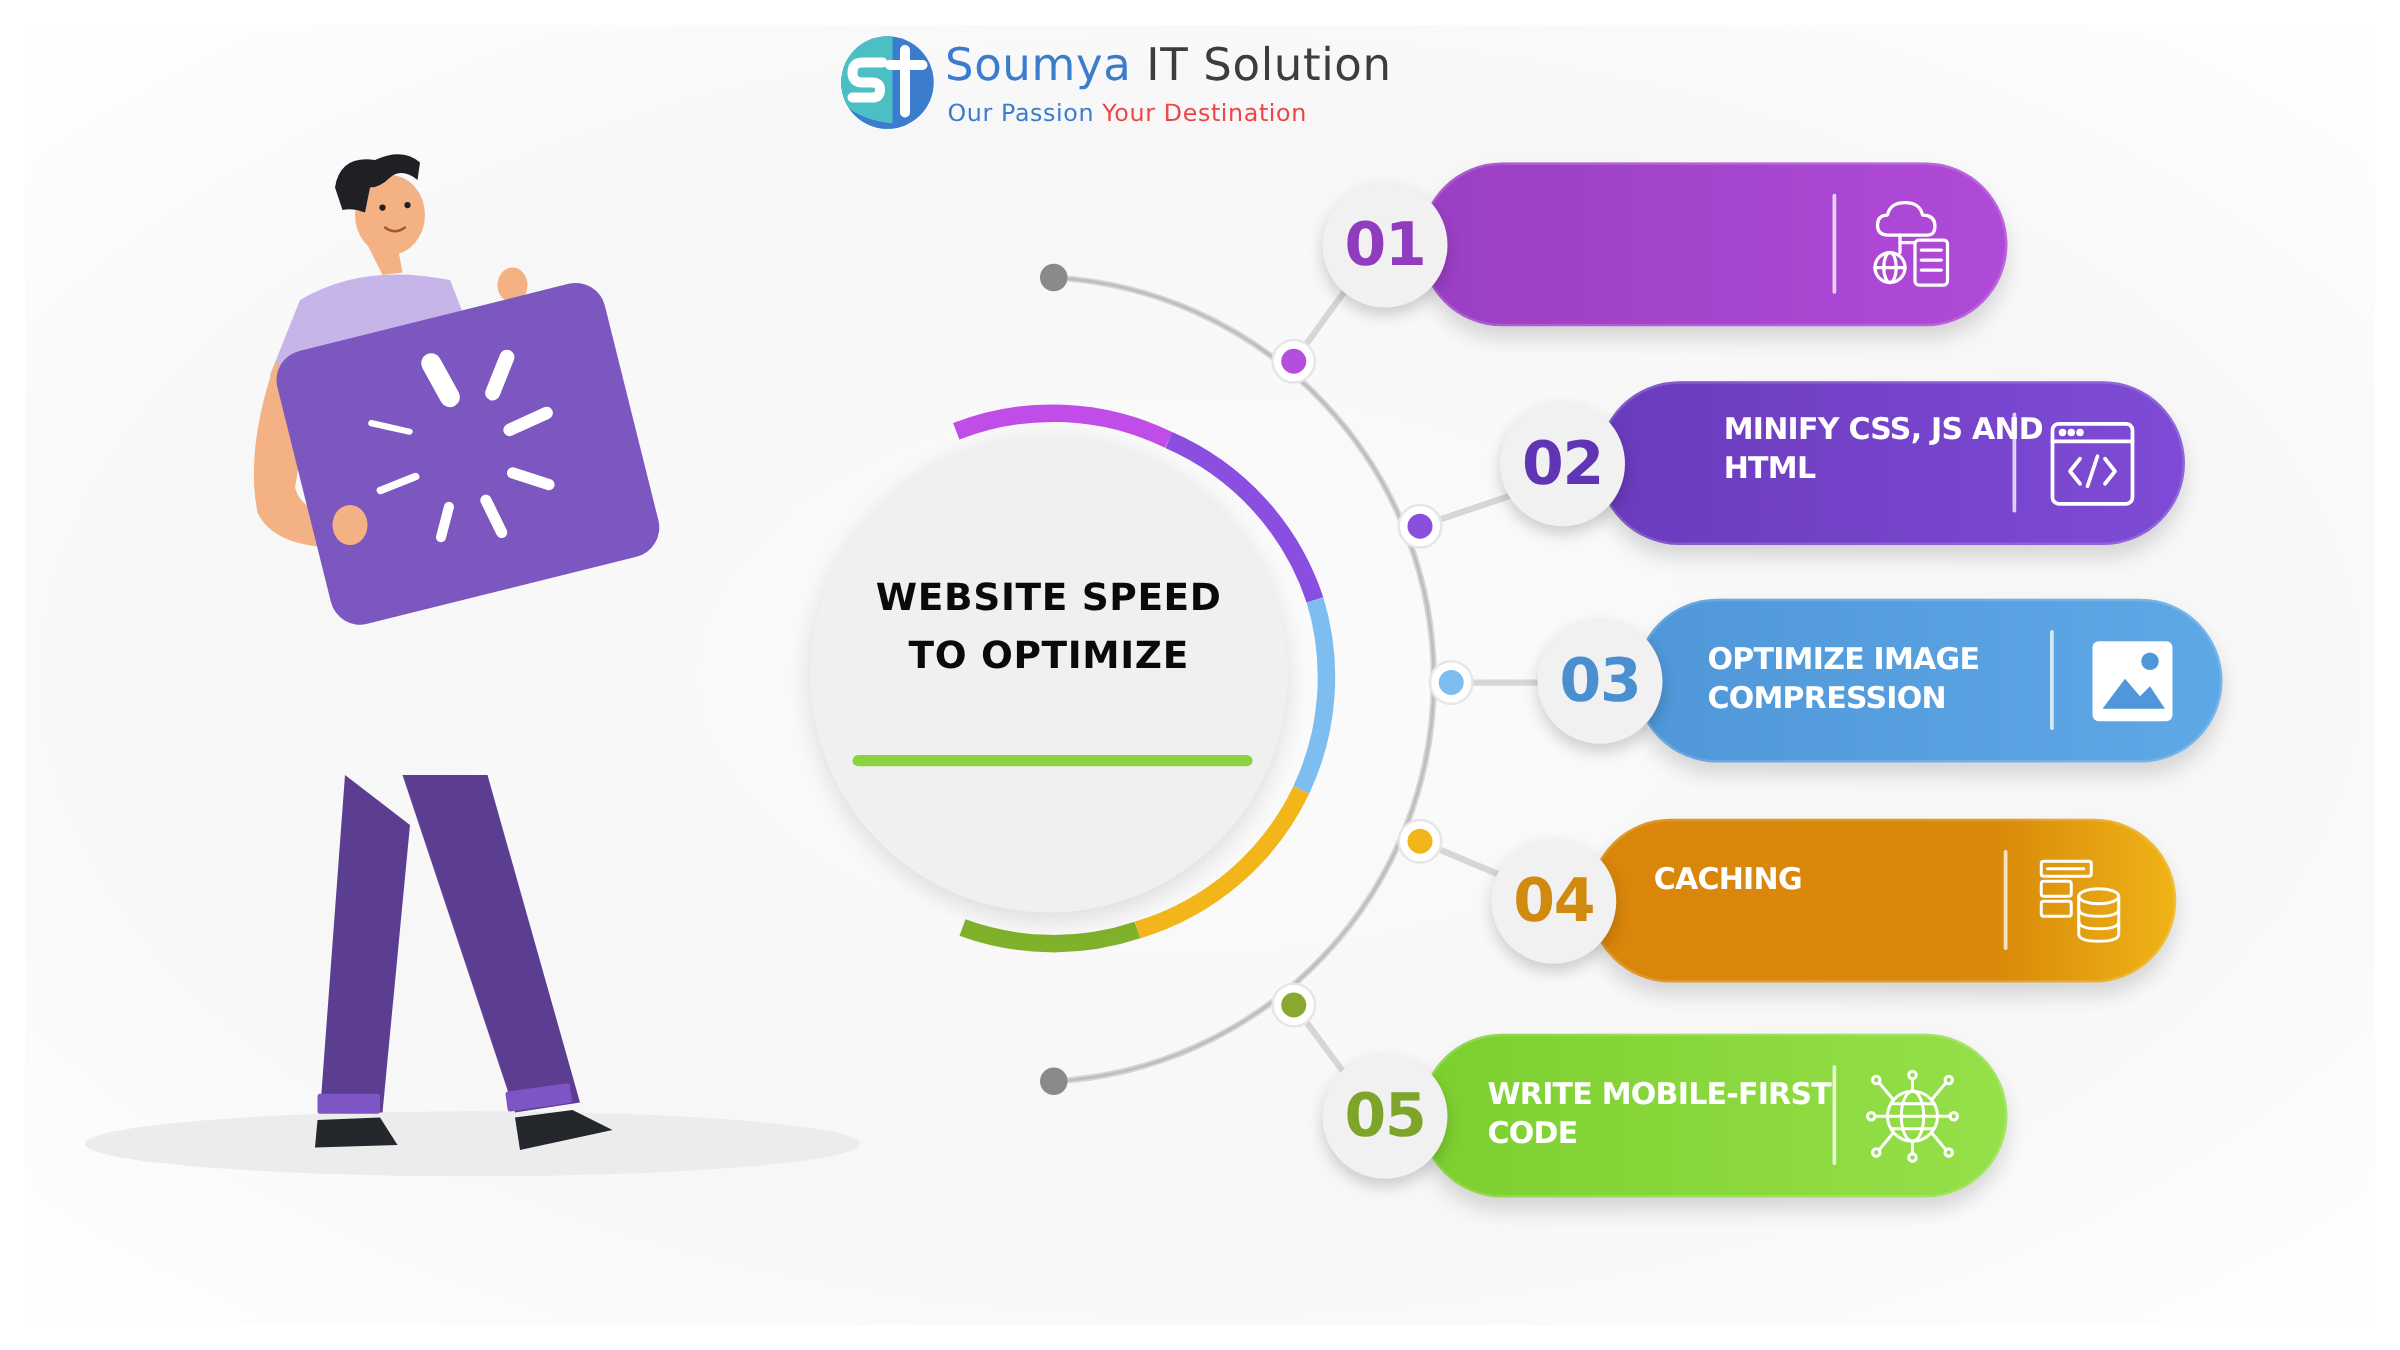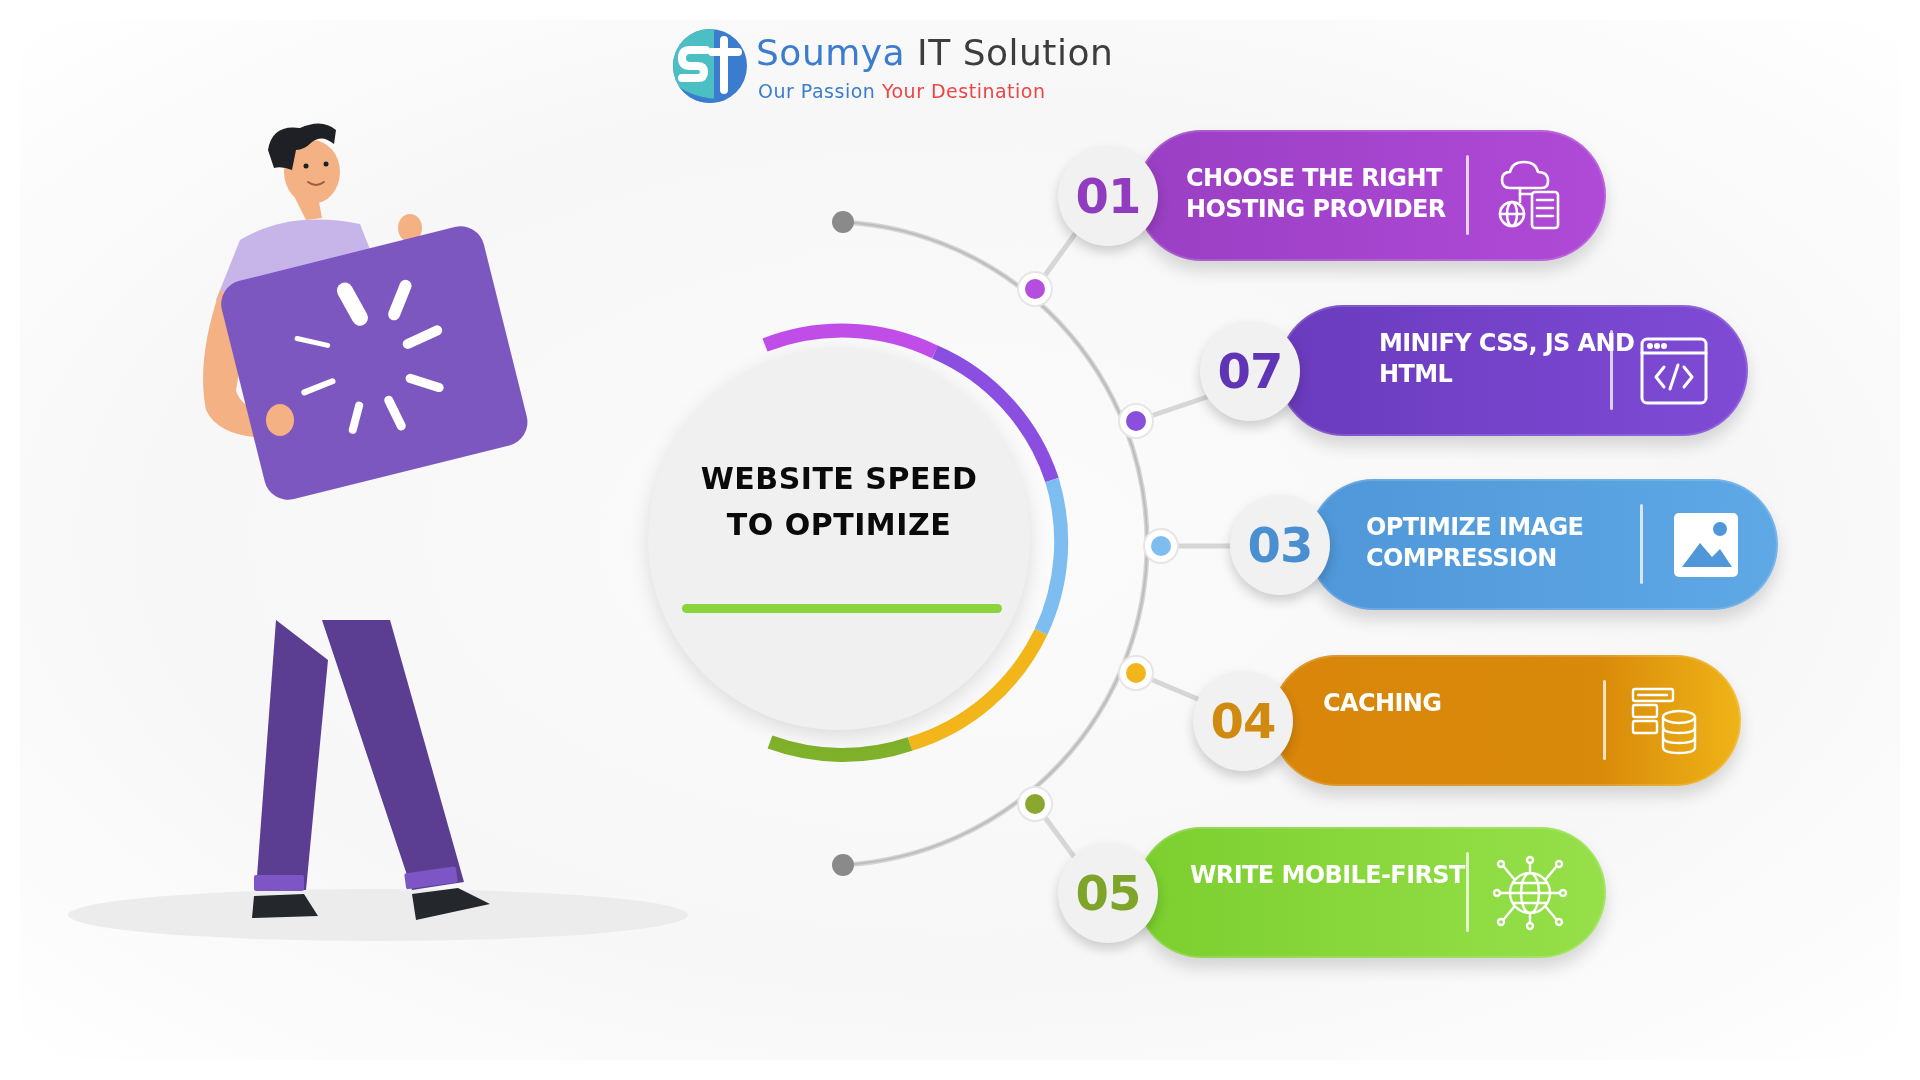--- a/index.html
+++ b/index.html
@@ -186,43 +186,39 @@
     <div>TO OPTIMIZE</div>
   </div>
   <div class="center-underline"></div>
 </div>
 
 <div class="tip" style="left:1058px; top:130px; width:548px;">
   <div class="tip-pill" style="left:78px; width:470px; background:linear-gradient(90deg,#9a3fc3,#b04ad8);"></div>
   <div class="tip-badge" style="left:0; top:16px; color:#8f3cbf;">
       <span>01</span>
     </div>
-  <div class="tip-label" style="left:128px; top:33px;">
-    <div>CHOOSE THE RIGHT</div>
-    <div>HOSTING PROVIDER</div>
-  </div>
   <div class="tip-divider" style="left:408px; top:25px;"></div>
   <svg class="tip-icon" viewBox="0 0 80 80" style="left:432px; top:24px;" fill="none" stroke="#ffffff" stroke-width="2.6" stroke-linecap="round" stroke-linejoin="round">
     <path d="M20 34 Q12 34 12 26 Q12 18 20 18 Q22 8 34 8 Q46 8 48 18 Q58 18 58 27 Q58 34 52 34 Z"></path>
     <rect x="42" y="38" width="26" height="36" rx="3"></rect>
     <line x1="47" y1="46" x2="63" y2="46"></line>
       <line x1="47" y1="54" x2="63" y2="54"></line>
       <line x1="47" y1="62" x2="63" y2="62"></line>
     <circle cx="22" cy="60" r="12"></circle>
     <ellipse cx="22" cy="60" rx="5" ry="12"></ellipse>
     <line x1="10" y1="60" x2="34" y2="60"></line>
     <line x1="30" y1="34" x2="30" y2="48"></line>
     <line x1="30" y1="40" x2="42" y2="40"></line>
   </svg>
 </div>
 
 <div class="tip" style="left:1200px; top:305px; width:548px;">
   <div class="tip-pill" style="left:78px; width:470px; background:linear-gradient(90deg,#6a3bbd,#7f4bd6);"></div>
   <div class="tip-badge" style="left:0; top:16px; color:#5f35b5;">
-      <span>07</span>
+      <span>02</span>
     </div>
   <div class="tip-label" style="left:132px; top:23px;margin-left:47px;">
     <div>MINIFY CSS, JS AND</div>
     <div>HTML</div>
   </div>
   <div class="tip-divider" style="left:410px; top:25px;"></div>
   <svg class="tip-icon" viewBox="0 0 80 80" style="left:434px; top:26px;" fill="none" stroke="#ffffff" stroke-width="3" stroke-linecap="round" stroke-linejoin="round">
     <rect x="8" y="8" width="64" height="64" rx="5"></rect>
     <line x1="8" y1="22" x2="72" y2="22"></line>
     <circle cx="16" cy="15" r="1.5" fill="#ffffff"></circle>
@@ -272,20 +268,21 @@
   </svg>
 </div>
 
 <div class="tip" style="left:1058px; top:827px; width:548px;">
   <div class="tip-pill" style="left:78px; width:470px; background:linear-gradient(90deg,#7ccf2f,#96e04a);"></div>
   <div class="tip-badge" style="left:0; top:16px; color:#7ea42a;text-align:center;">
       <span>05</span>
     </div>
   <div class="tip-label" style="left:132px; top:33px;">
     <div>WRITE MOBILE-FIRST</div>
+    <div>CODE</div>
   </div>
   <div class="tip-divider" style="left:408px; top:25px;"></div>
   <svg class="tip-icon" viewBox="0 0 80 80" style="left:432px; top:26px;" fill="none" stroke="#ffffff" stroke-width="2.4" stroke-linecap="round">
     <circle cx="40" cy="40" r="20"></circle>
     <ellipse cx="40" cy="40" rx="9" ry="20"></ellipse>
     <line x1="20" y1="40" x2="60" y2="40"></line>
     <line x1="23" y1="30" x2="57" y2="30"></line>
     <line x1="23" y1="50" x2="57" y2="50"></line>
     <line x1="40" y1="20" x2="40" y2="10"></line>
       <circle cx="40" cy="7" r="3"></circle>

